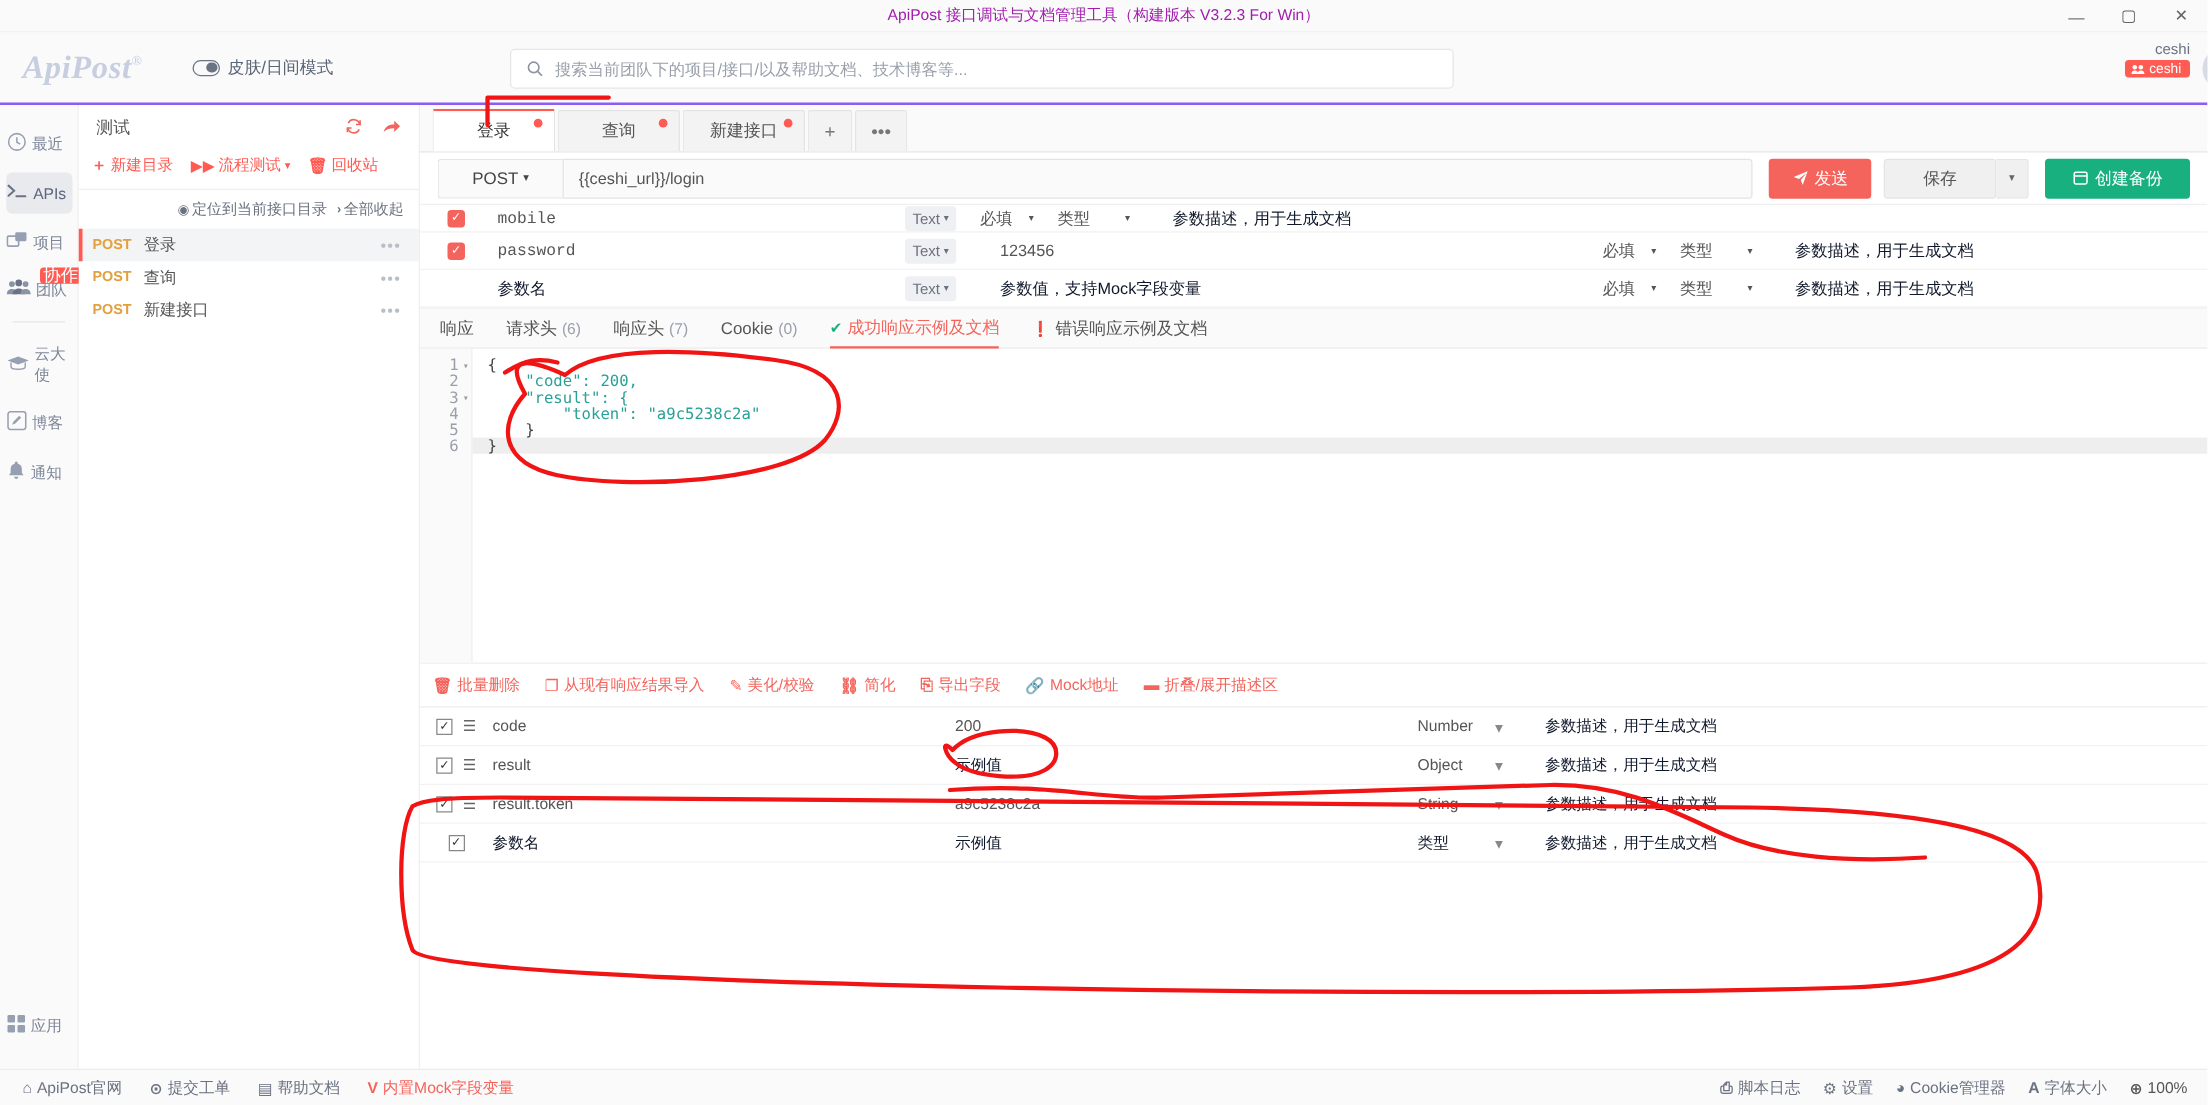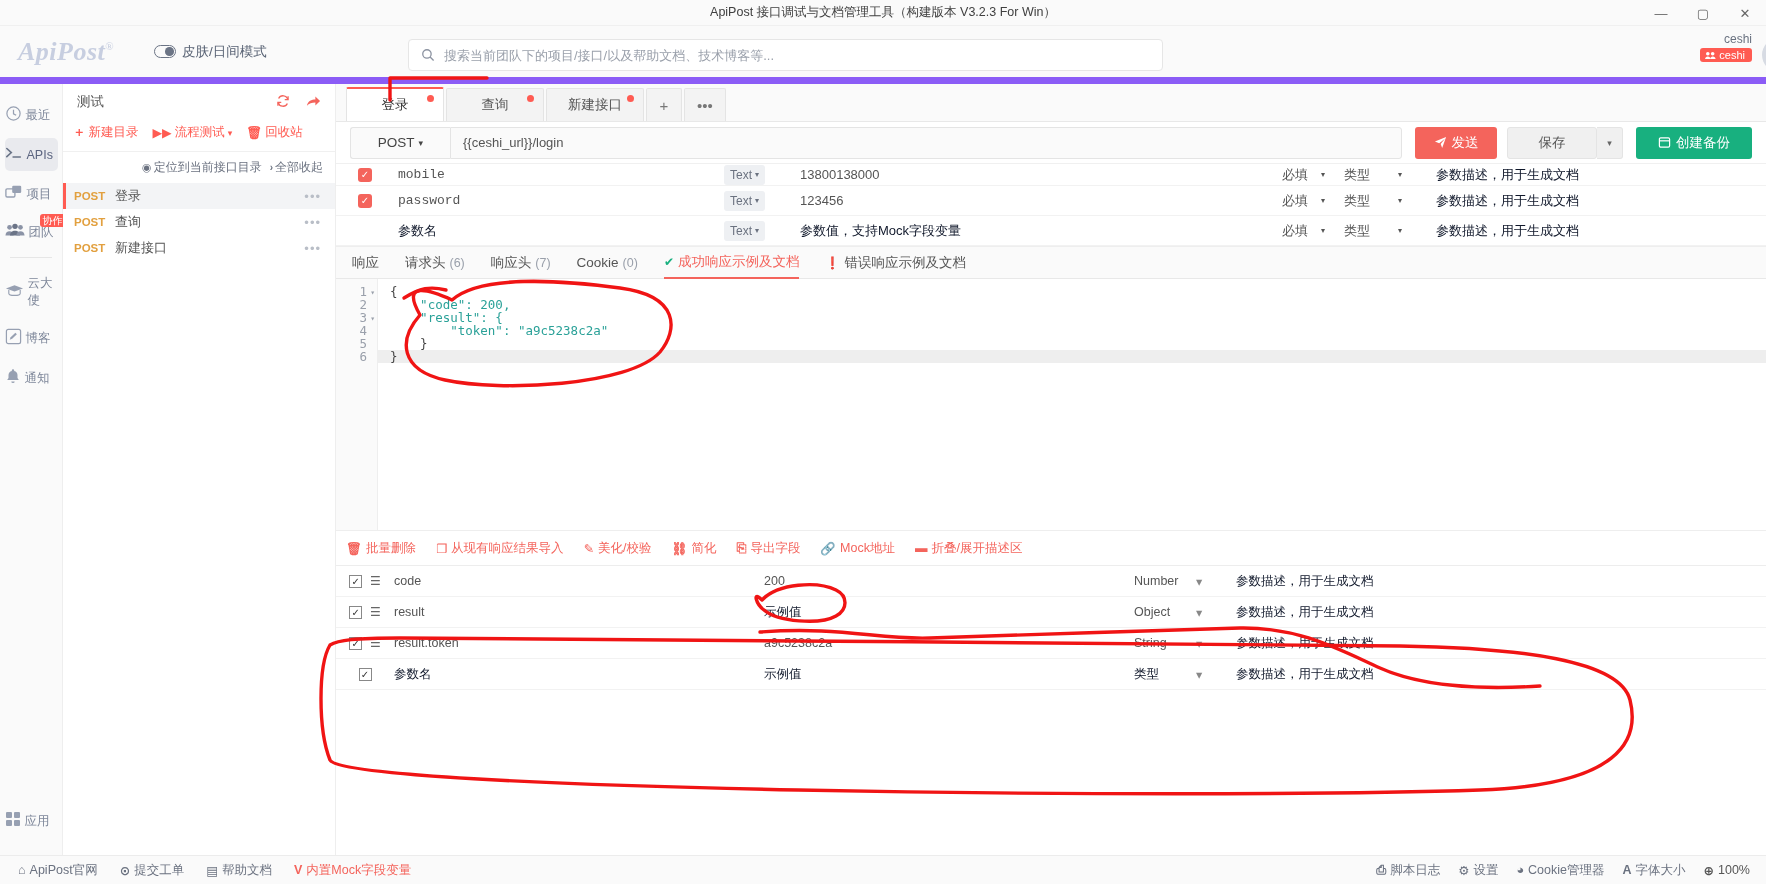--- a/index.html
+++ b/index.html
@@ -10,28 +10,28 @@
     overflow: hidden;
   }
   #app { position: relative; width: 1766px; height: 884px; }
 
   
   .titlebar {
     height: 26px; background: #fafafa; border-bottom: 1px solid #f0f0f0;
     display: flex; align-items: center; justify-content: center;
     position: relative;
   }
-  .titlebar .tb-title { font-size: 12.5px; color: #404040; }
+  .titlebar .tb-title { font-size: 12.5px; color: #a21caf; }
   .win-btns { position: absolute; right: 0; top: 0; height: 26px; display: flex; }
   .win-btn { width: 42px; height: 26px; display: flex; align-items: center;
              justify-content: center; color: #666; font-size: 13px; }
 
   
   .header {
-    height: 58px; background: #fafafa; border-bottom: 7px solid #8b5cf6;
+    height: 58px; background: #fafafa; border-bottom: 2px solid #8b5cf6;
     display: flex; align-items: center; position: relative;
   }
   .logo {
     width: 150px; padding-left: 18px; position: relative;
     font-family: "Liberation Serif", serif; font-style: italic; font-weight: bold;
     font-size: 26px; color: #c7cee0; letter-spacing: .5px;
   }
   .logo sup { font-size: 11px; font-style: normal; font-weight: normal;
               vertical-align: super; color: #c7cee0; }
   .skin-toggle { display: flex; align-items: center; gap: 6px; color: #5a6475;
@@ -86,21 +86,21 @@
     width: 53px; padding: 7px 0 6px; margin-bottom: 6px; border-radius: 5px;
     display: flex; flex-direction: row; align-items: center; gap: 4px;
     color: #7e879a; font-size: 12.5px; cursor: pointer; position: relative;
   }
   .rail-item.active { background: #e9eaee; color: #5c6580; }
   .rail-item .glyph { font-size: 17px; line-height: 18px; color: #97a0b2; }
   .rail-item.active .glyph { color: #6a7punct; }
   .rail-sep { width: 42px; height: 1px; background: #e6e6e6; margin: 4px 0 10px; }
   .badge-xs {
     position: absolute; right: -8px; top: -2px; background: #ff5b52; color: #fff;
-    font-size: 10px; border-radius: 3px; padding: 0 3px; line-height: 13px;
+    font-size: 14px; border-radius: 3px; padding: 0 3px; line-height: 13px;
   }
   .rail-bottom { margin-top: auto; margin-bottom: 18px; }
 
   
   .proj {
     position: absolute; left: 63px; top: 84px; width: 273px; bottom: 29px;
     background: #fff; border-right: 1px solid #eee;
   }
   .proj-head {
     height: 36px; display: flex; align-items: center; padding: 0 14px;
@@ -510,21 +510,20 @@
 
       <div class="prow" style="height:22px;overflow:hidden;">
         <div class="c-chk">
             <span class="chk-on">✓</span>
           </div>
         <div class="c-name">mobile</div>
         <div class="c-type"><span class="type-pill">
               <i style="font-style:normal">Text</i>
               <b style="font-size:8px">▾</b>
             </span></div>
-        <div class="c-val">13800138000</div>
         <div class="c-req">
             <span>必填</span>
             <b style="font-size:8px">▾</b>
           </div>
         <div class="c-dtype">
             <span>类型</span>
             <b style="font-size:8px">▾</b>
           </div>
         <div class="c-desc muted">参数描述，用于生成文档</div>
       </div>

